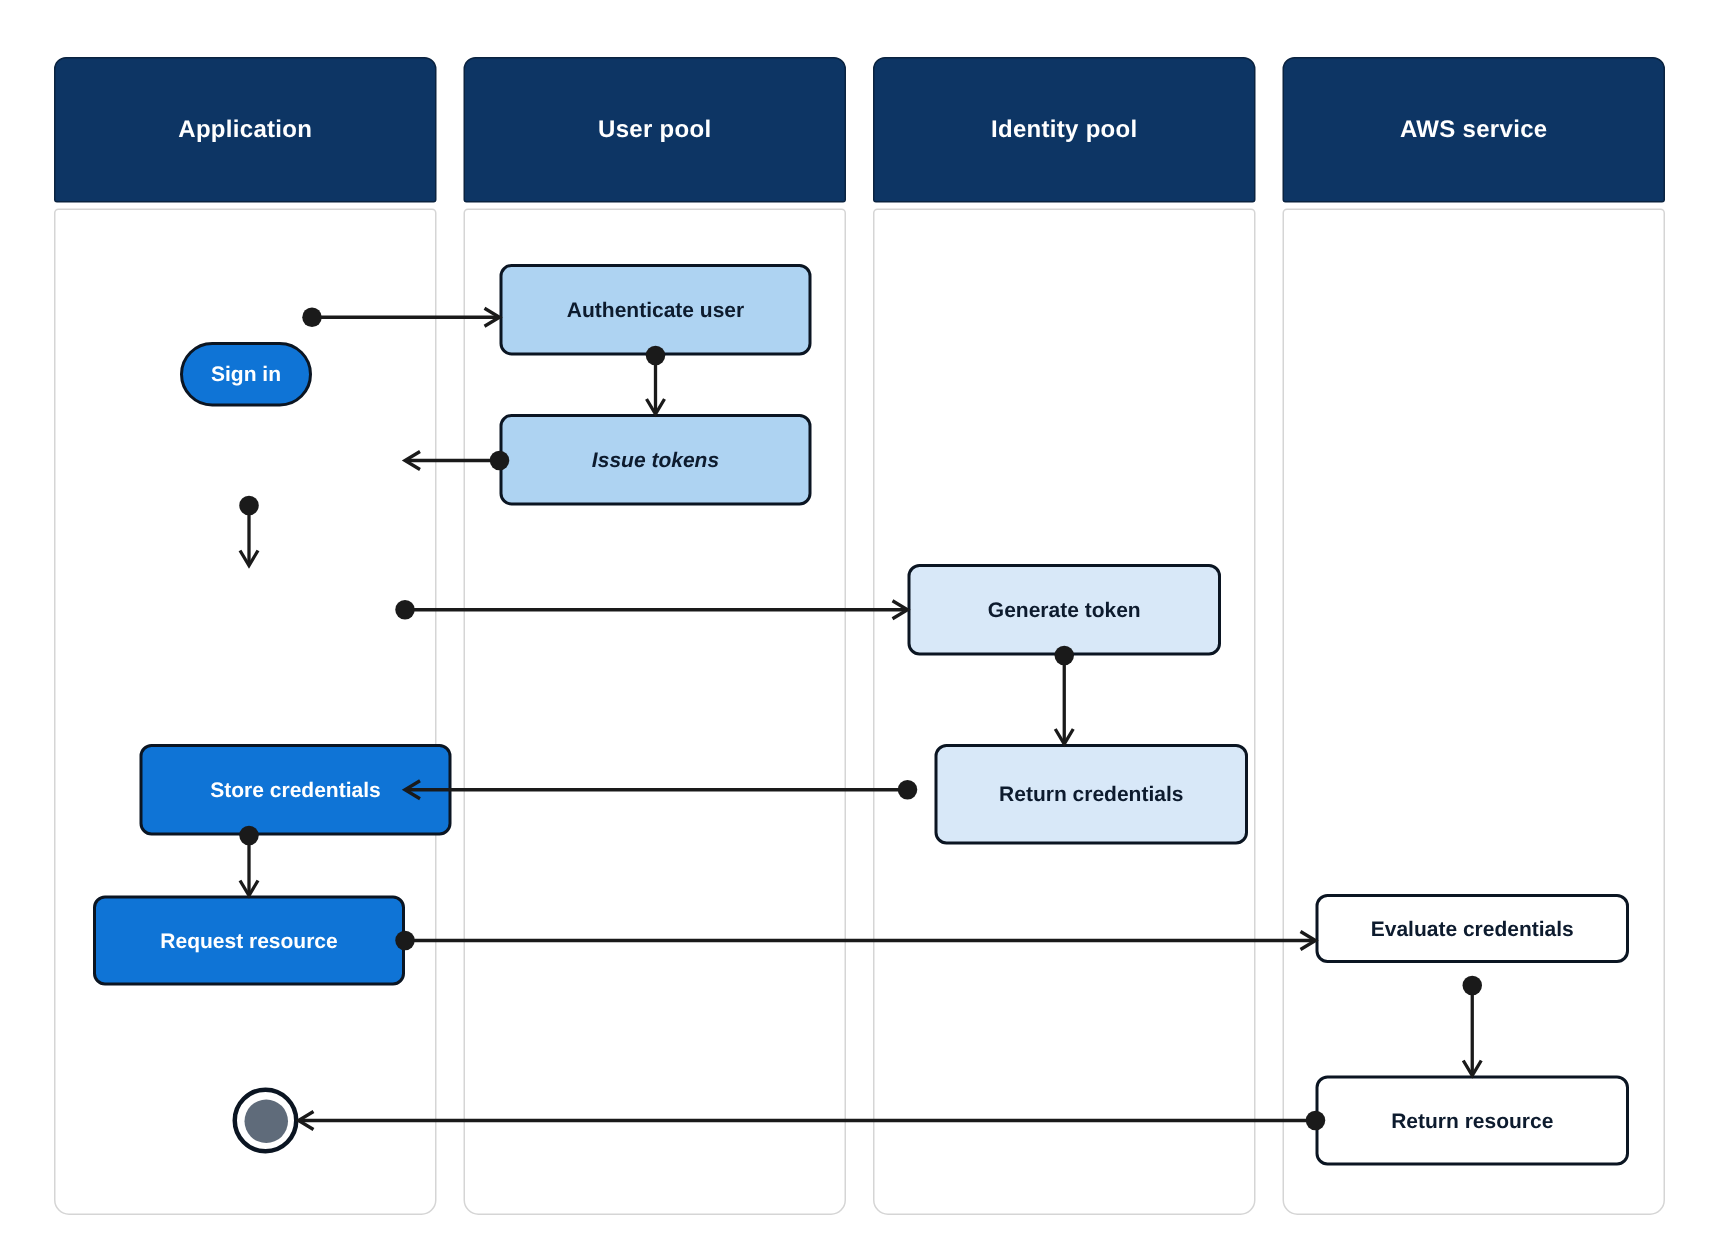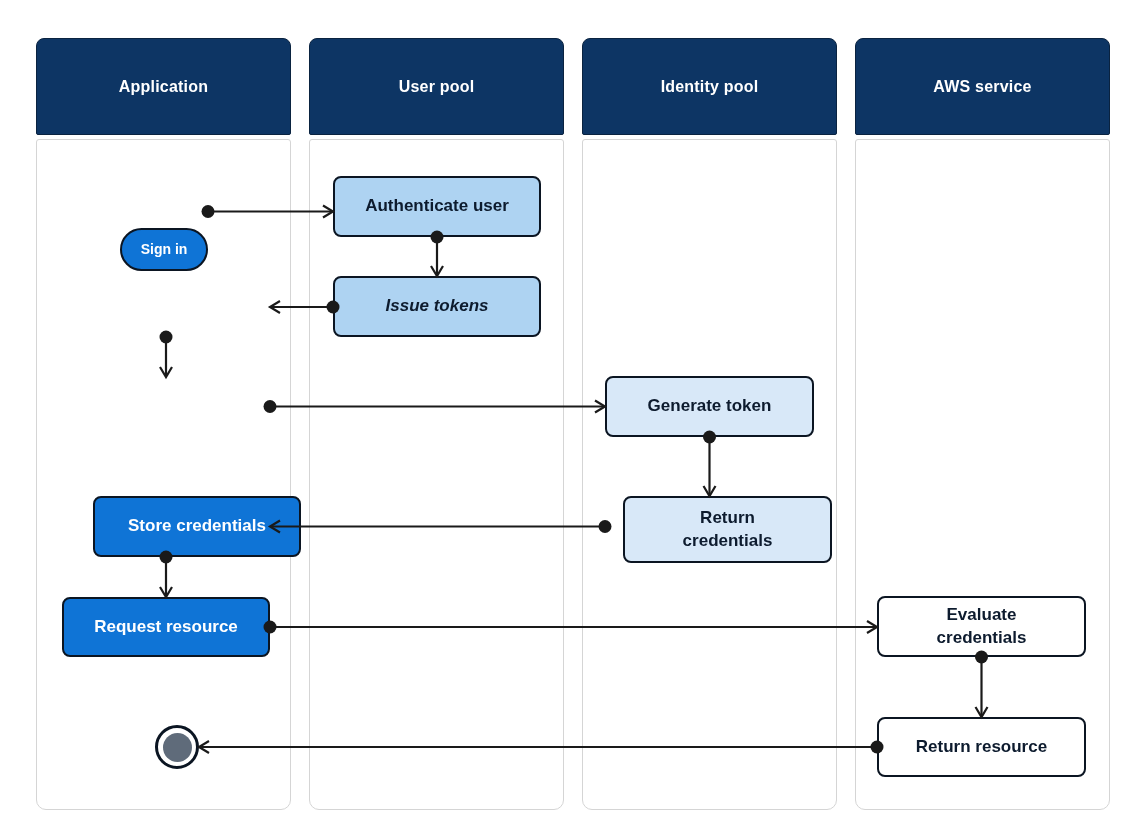--- a/index.html
+++ b/index.html
@@ -23,21 +23,21 @@
     box-sizing:border-box;
   }
   .lane-body{
     flex:1;margin-top:4px;border:1px solid var(--lane-border);
     border-radius:3px 3px 10px 10px;background:var(--background);box-sizing:border-box;
   }
   .node{
     position:absolute;z-index:2;box-sizing:border-box;
     border:2px solid var(--node-border);border-radius:8px;
     display:flex;align-items:center;justify-content:center;text-align:center;
-    font-size:17px;font-weight:bold;line-height:1.3;padding:4px 28px;
+    font-size:14px;font-weight:bold;line-height:1.3;padding:4px 28px;
   }
   .node.app{background:var(--app-node-fill);color:var(--app-node-text);}
   .node.userpool{background:var(--user-pool-node-fill);color:var(--node-text-dark);}
   .node.identitypool{background:var(--identity-pool-node-fill);color:var(--node-text-dark);}
   .node.aws{background:var(--aws-node-fill);color:var(--node-text-dark);}
   .node.pill{border-radius:22px;font-size:14px;padding:4px 10px;border-width:2.5px;margin-top:38px;}
   .terminator{
     position:absolute;z-index:2;box-sizing:border-box;width:44px;height:44px;
     border:3px solid var(--node-border);border-radius:50%;background:#ffffff;
     display:flex;align-items:center;justify-content:center;
@@ -98,21 +98,21 @@
   </div>
 
   <div class="node app" style="left:62px;top:496px;width:208px;height:61px;margin-left:31px;">
     <span>Store credentials</span>
   </div>
 
   <div class="node app" style="left:62px;top:597px;width:208px;height:60px;text-align:right;">
     <span>Request resource</span>
   </div>
 
-  <div class="node aws" style="left:877px;top:596px;width:209px;height:61px;">
+  <div class="node aws" style="left:877px;top:596px;width:209px;height:46px;">
     <span>Evaluate credentials</span>
   </div>
 
   <div class="node aws" style="left:877px;top:717px;width:209px;height:60px;">
     <span>Return resource</span>
   </div>
 
   <div class="terminator" style="left:155px;top:725px;">
     <div class="terminator-inner"></div>
   </div>

